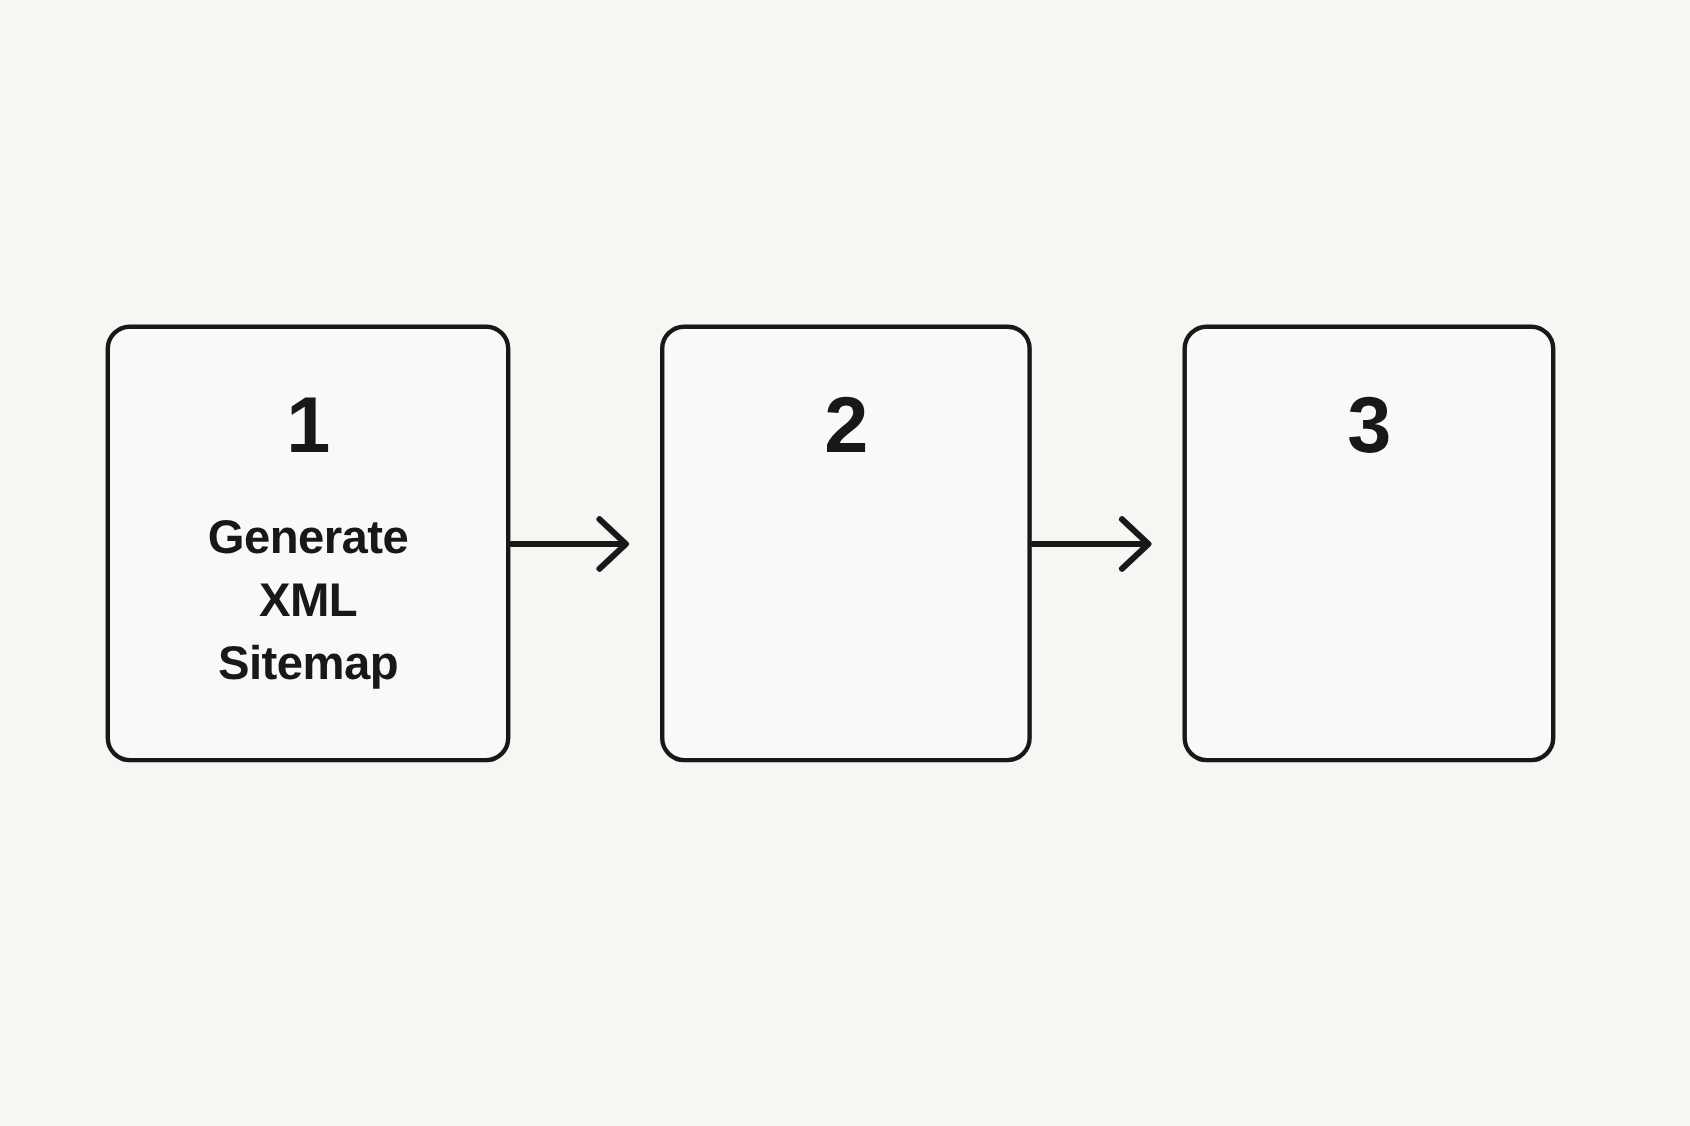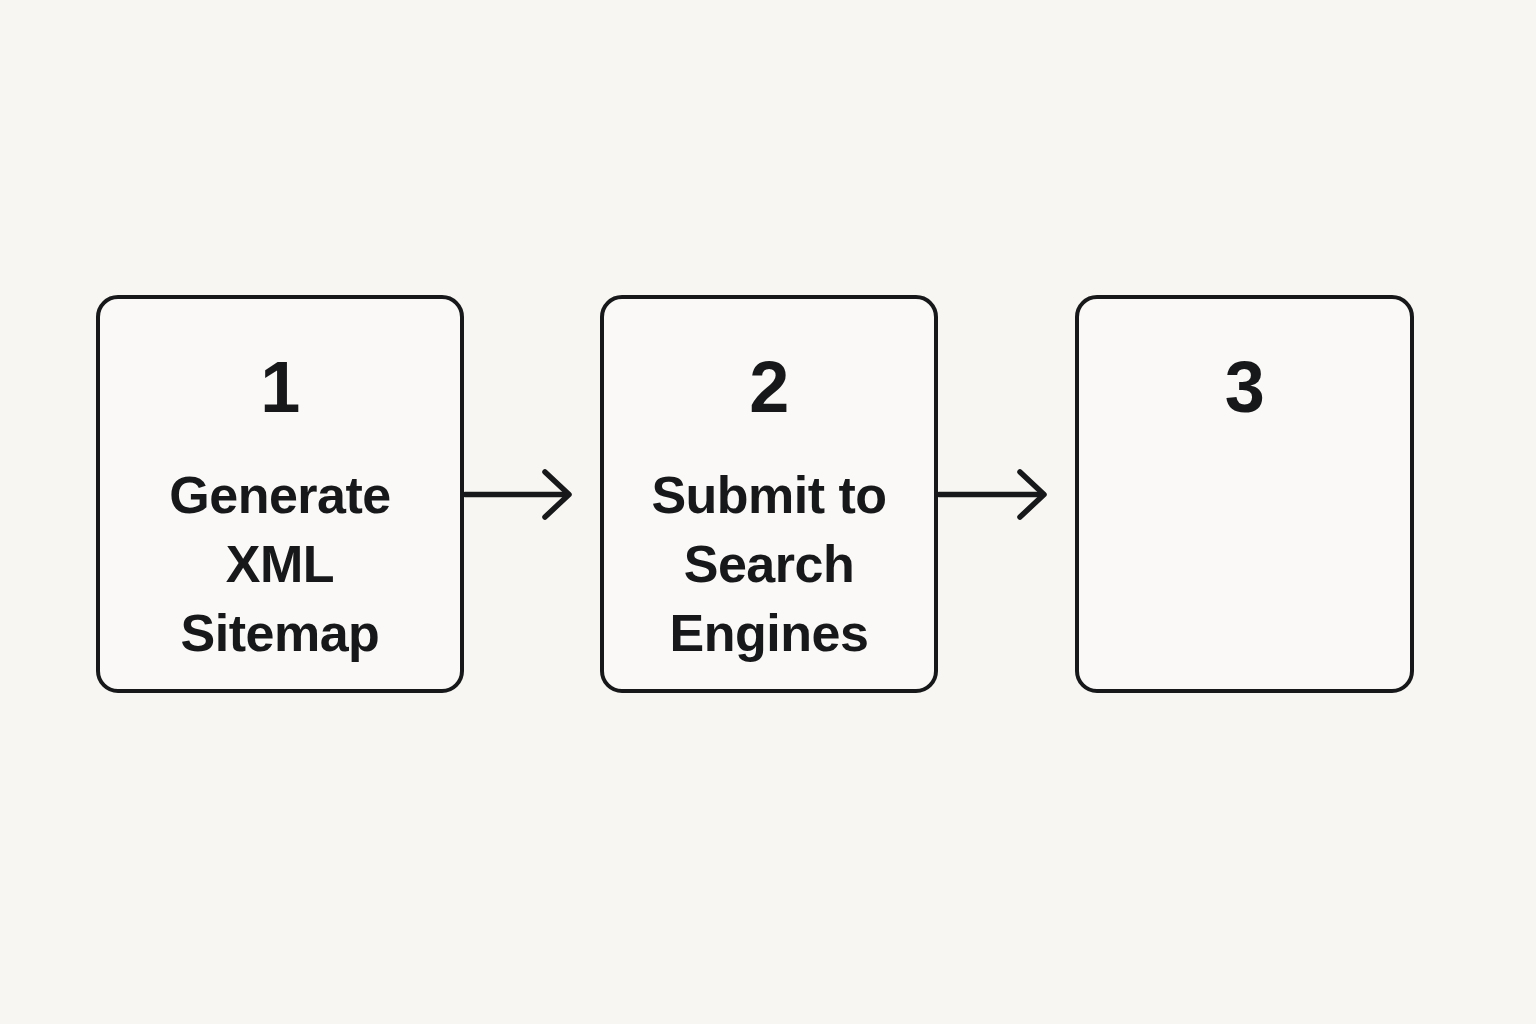--- a/index.html
+++ b/index.html
@@ -39,21 +39,21 @@
     font-size: 72px;
     font-weight: 700;
     line-height: 1;
     color: #17181a;
     letter-spacing: -0.5px;
     margin-top: 52px;
     text-align: center;
   }
 
   .step-label {
-    font-size: 52px;
+    font-size: 43px;
     font-weight: 600;
     line-height: 1.33;
     color: #17181a;
     letter-spacing: -0.5px;
     text-align: center;
     margin-top: 38px;
     padding: 0 10px;
     white-space: pre-line;
   }
 
@@ -100,23 +100,20 @@
 
   <div class="connector" id="connector-1">
     <svg viewBox="0 0 142 80" preserveAspectRatio="none">
       <path class="connector-path" d="M 3 39.5 L 104 39.5"></path>
       <path class="connector-path" d="M 83 17 L 107 39.5 L 83 62"></path>
     </svg>
   </div>
 
   <div class="step-box" id="step-2">
     <div class="step-number">2</div>
-    <div class="step-label">Submit to
-Search
-Engines</div>
   </div>
 
   <div class="connector" id="connector-2">
     <svg viewBox="0 0 143 80" preserveAspectRatio="none">
       <path class="connector-path" d="M 3 39.5 L 105 39.5"></path>
       <path class="connector-path" d="M 84 17 L 108 39.5 L 84 62"></path>
     </svg>
   </div>
 
   <div class="step-box" id="step-3">

